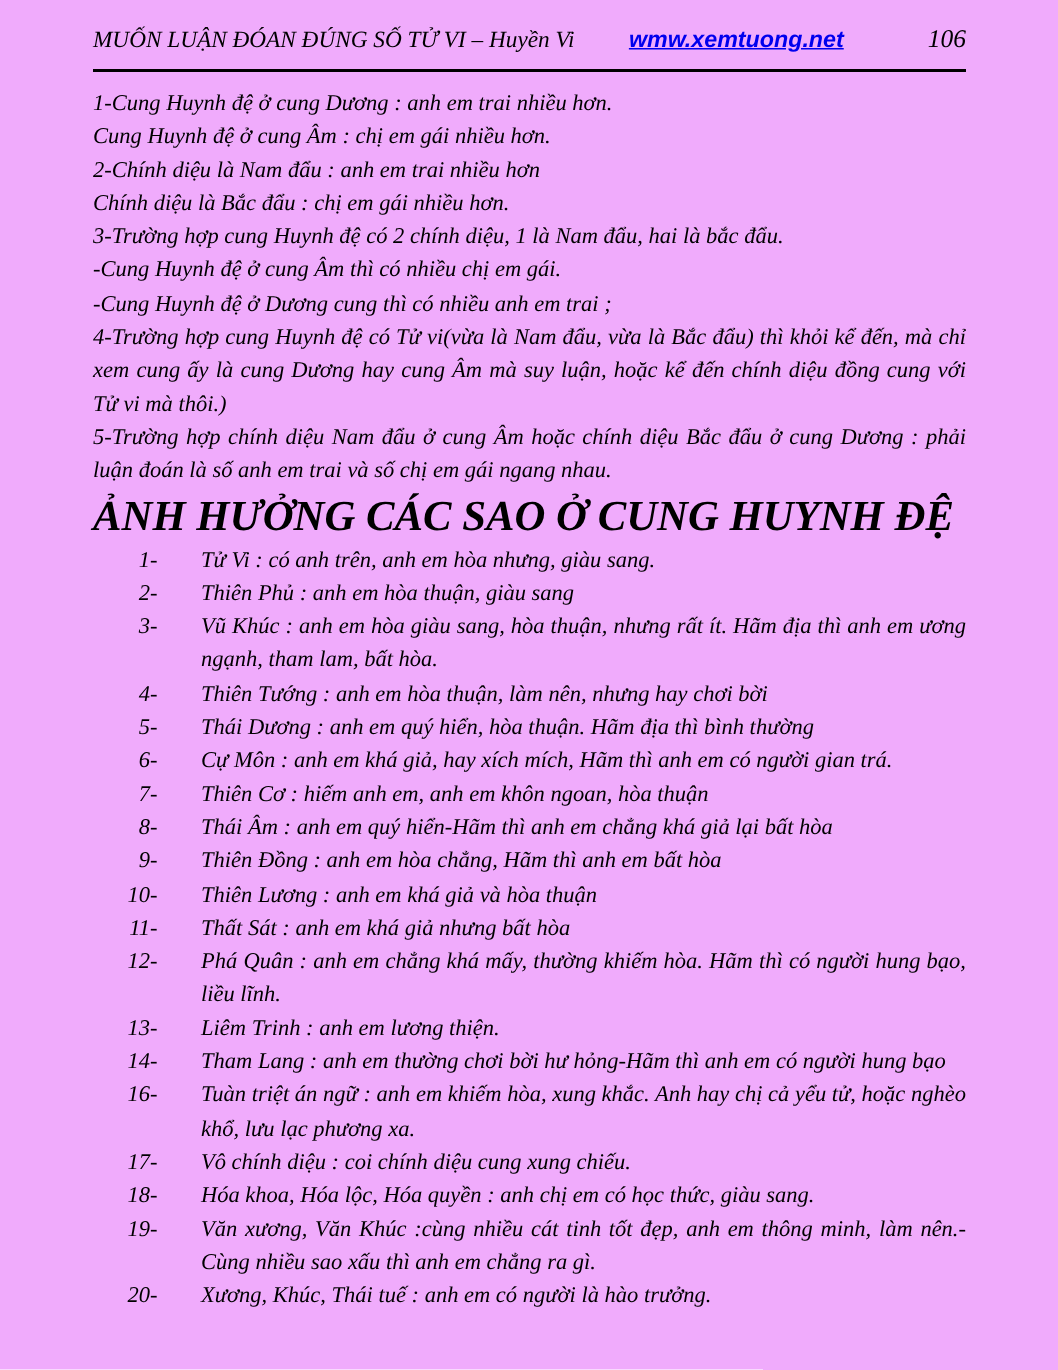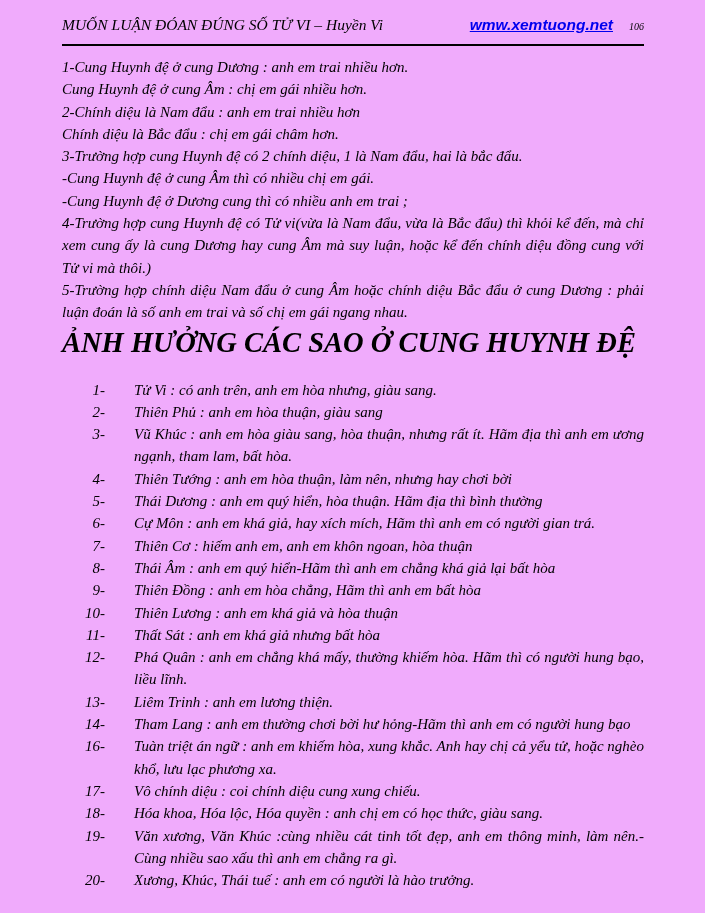--- a/index.html
+++ b/index.html
@@ -32,38 +32,39 @@
   }
   .header-url {
     font-family: "Liberation Sans", "DejaVu Sans", sans-serif;
     font-weight: bold;
     font-size: 15.5px;
     text-decoration: underline;
     cursor: pointer;
     text-align: right;
   }
   .header-page {
-    font-size: 10px;
+    font-size: 17px;
+    margin-left: 40px;
   }
   .rule {
     border: none;
     border-top: 2px solid #000000;
     margin: 10px 0 0 0;
   }
   .intro {
     margin-top: 10px;
     font-size: 15px;
     line-height: 22.3px;
   }
   .intro .para {
     margin: 0;
     text-align: justify;
   }
   .section-heading {
-    margin: 3px 0 20px 0;
+    margin: 3px 0 2px 0;
     font-size: 28.5px;
     font-weight: bold;
     letter-spacing: 0px;
     white-space: nowrap;
   }
   .star-list {
     font-size: 15px;
     line-height: 22.3px;
   }
   .star-list .li {
@@ -97,21 +98,21 @@
   <hr class="rule">
 
   <div class="intro">
 
       <p class="para">1-Cung Huynh đệ ở cung Dương : anh em trai nhiều hơn.</p>
 
       <p class="para">Cung Huynh đệ ở cung Âm : chị em gái nhiều hơn.</p>
 
       <p class="para">2-Chính diệu là Nam đẩu : anh em trai nhiều hơn</p>
 
-      <p class="para">Chính diệu là Bắc đẩu : chị em gái châm hơn.</p>
+      <p class="para">Chính diệu là Bắc đẩu : chị em gái nhiều hơn.</p>
 
       <p class="para">3-Trường hợp cung Huynh đệ có 2 chính diệu, 1 là Nam đẩu, hai là bắc đẩu.</p>
 
       <p class="para">-Cung Huynh đệ ở cung Âm thì có nhiều chị em gái.</p>
 
       <p class="para">-Cung Huynh đệ ở Dương cung thì có nhiều anh em trai ;</p>
 
       <p class="para">4-Trường hợp cung Huynh đệ có Tử vi(vừa là Nam đẩu, vừa là Bắc đẩu) thì khỏi kể đến, mà chỉ xem cung ấy là cung Dương hay cung Âm mà suy luận, hoặc kể đến chính diệu đồng cung với Tử vi mà thôi.)</p>
 
       <p class="para">5-Trường hợp chính diệu Nam đẩu ở cung Âm hoặc  chính diệu Bắc đẩu ở cung Dương : phải luận đoán là số anh em trai và số chị em gái ngang nhau.</p>

